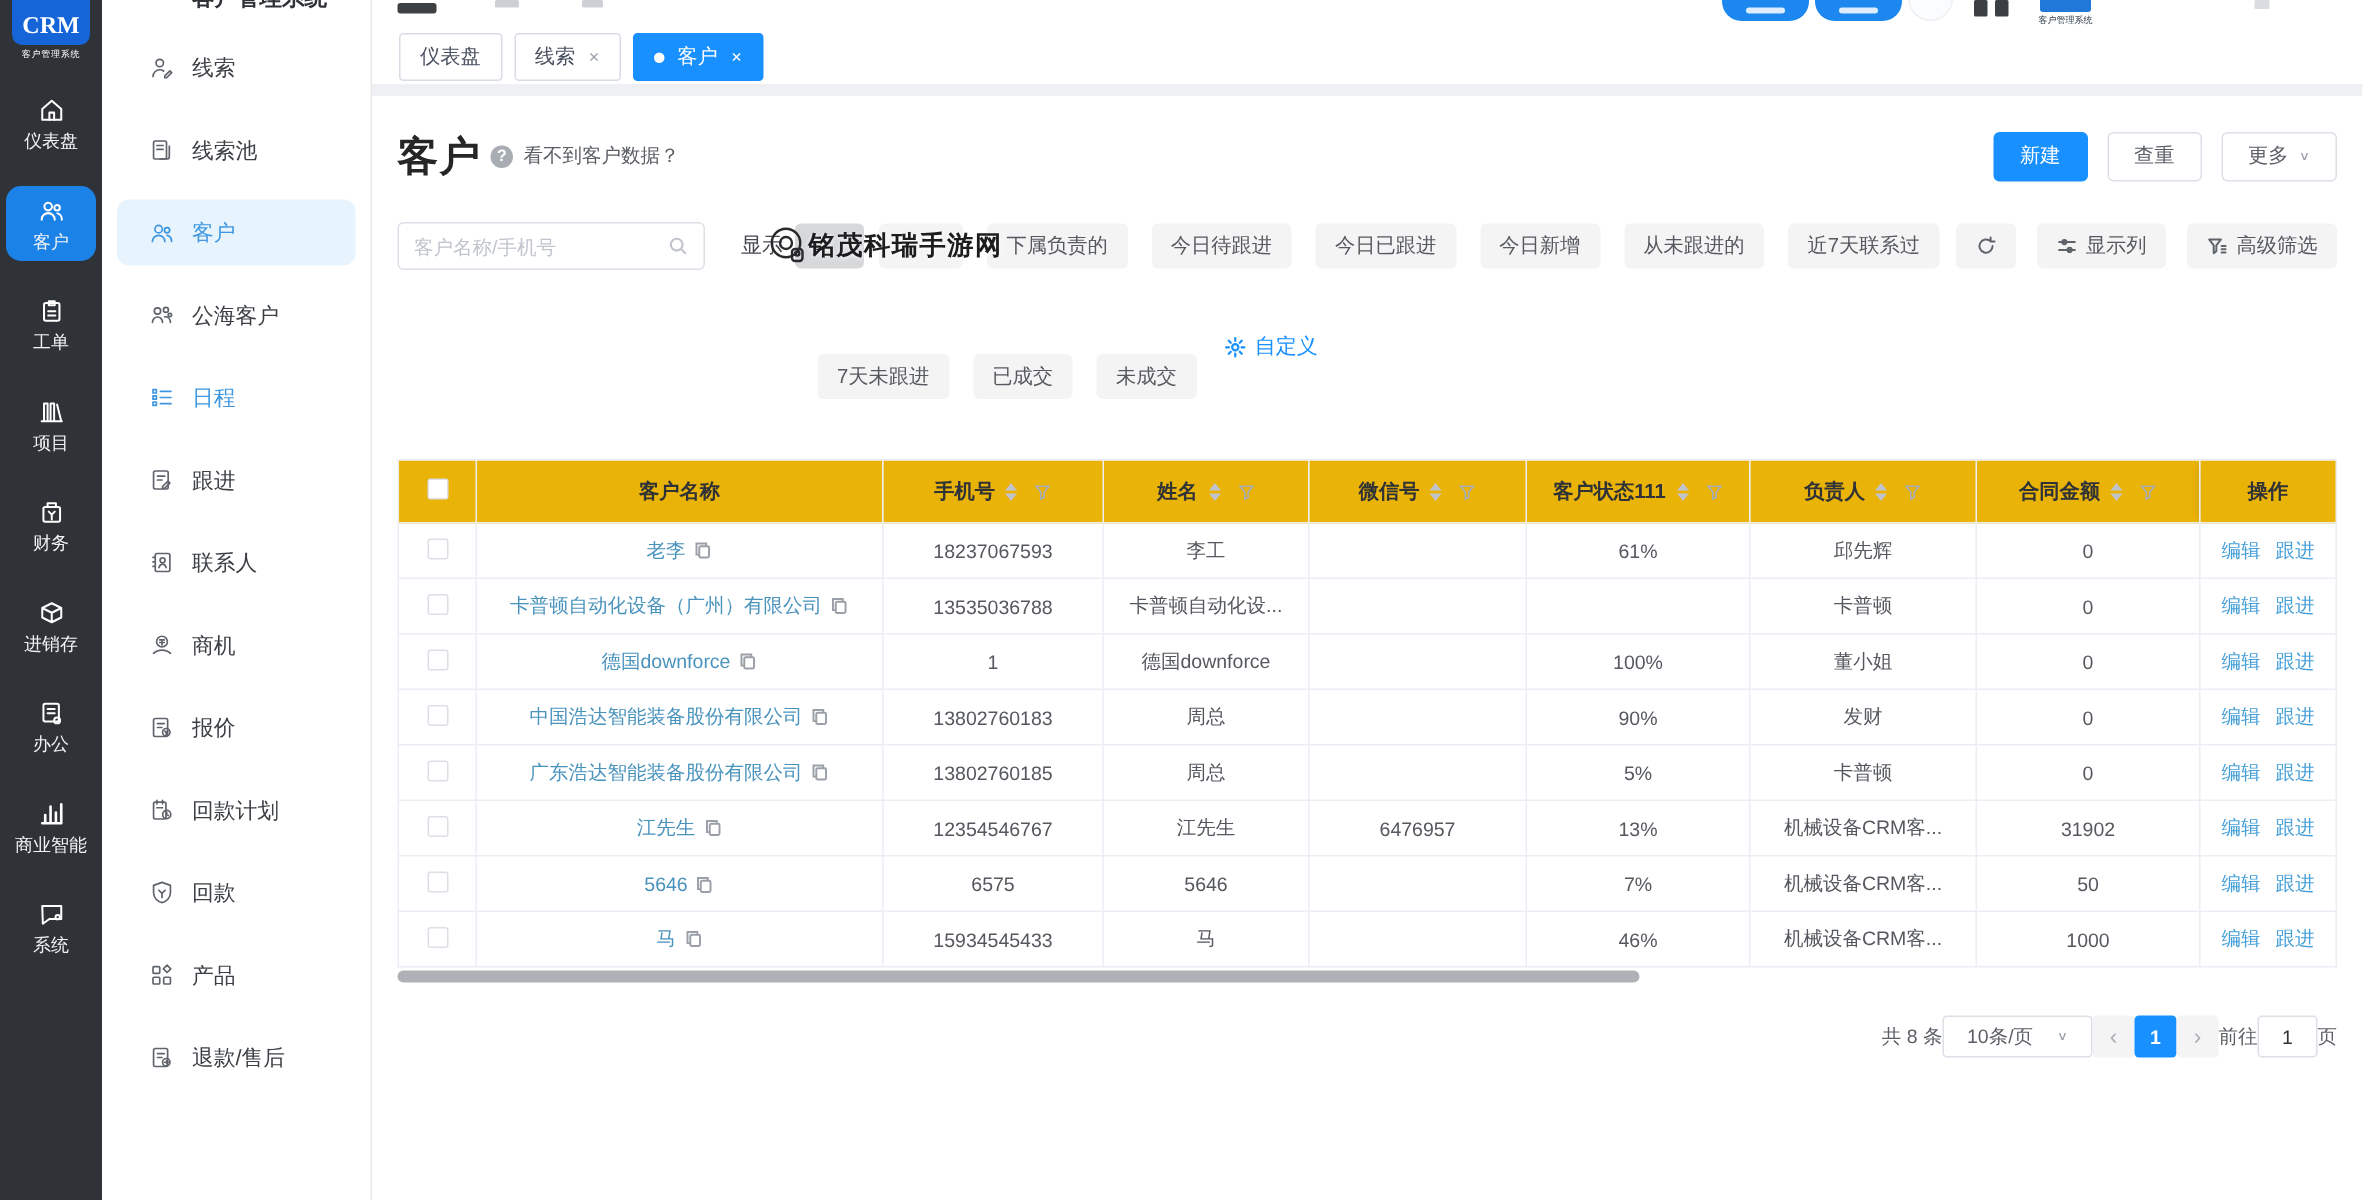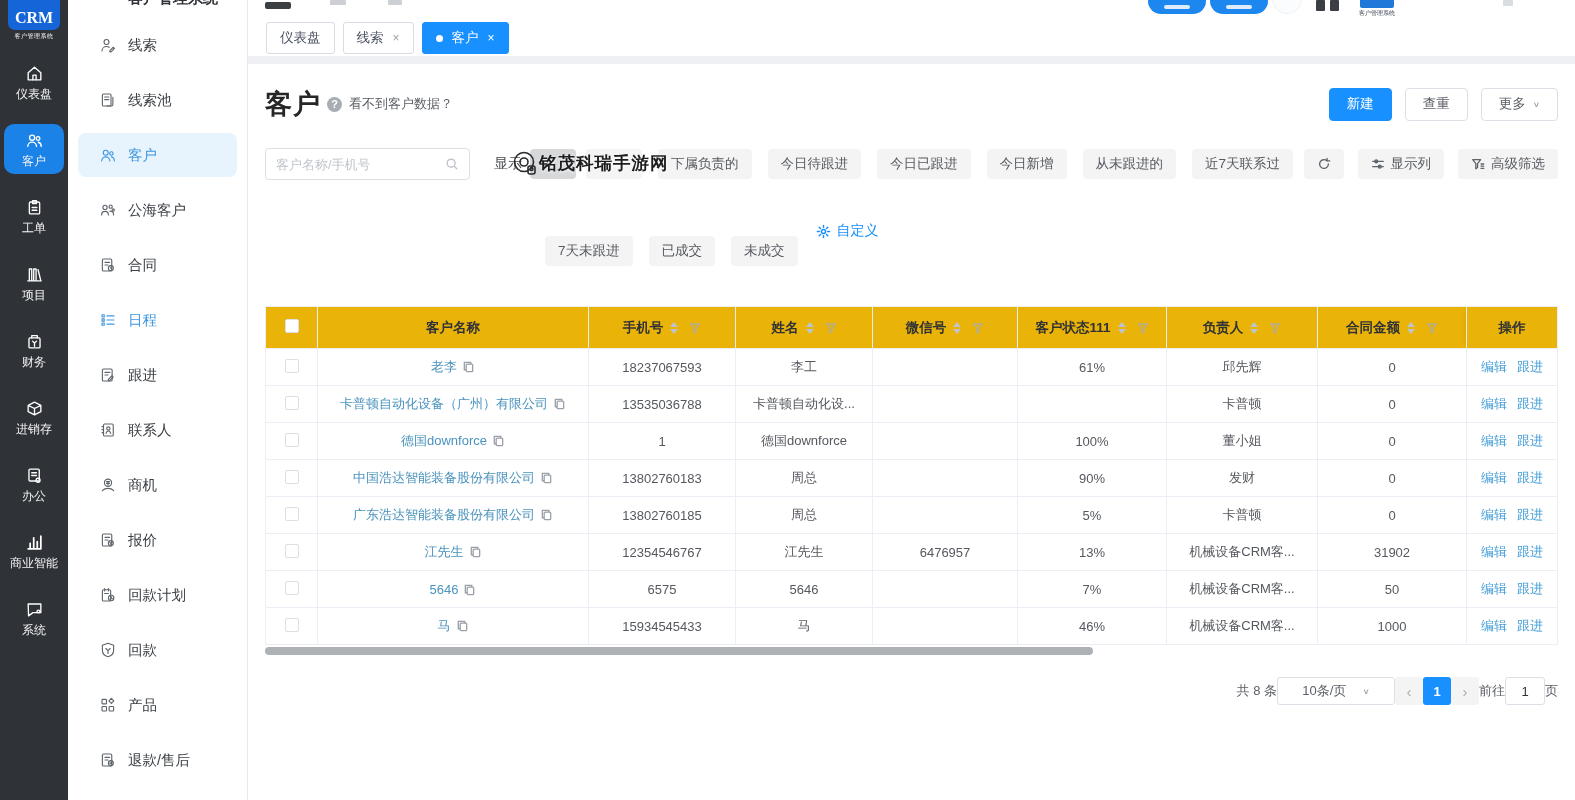--- a/index.html
+++ b/index.html
@@ -109,21 +109,21 @@
   .copy-icn { width:13px; height:13px; stroke:#9ba0a8; fill:none; stroke-width:1.4; margin-left:5px; vertical-align:-2px; cursor:pointer; }
   .op-col { box-shadow:-5px 0 6px -4px rgba(0,0,0,.12); }
   .act-link { color:#459fd8; cursor:pointer; margin:0 5px; }
 
   .hscroll { height:8px; margin-top:2px; position:relative; width:1292px; }
   .hthumb { position:absolute; left:0; top:0; height:8px; width:828px; background:#aeb1b6; border-radius:4px; cursor:grab; }
 
   
   .pager { display:flex; align-items:center; justify-content:flex-end; margin-top:22px;
     font-size:13px; color:#5c6066; }
-  .psize { width:118px; height:28px; border:1px solid #dcdfe6; border-radius:3px; display:flex;
+  .psize { width:100px; height:28px; border:1px solid #dcdfe6; border-radius:3px; display:flex;
     align-items:center; justify-content:center; gap:16px; cursor:pointer; background:#fff; }
   .pbtn { width:28px; height:28px; background:#f4f4f5; border-radius:3px; display:flex; align-items:center;
     justify-content:center; color:#a8abb2; font-size:15px; cursor:pointer; }
   .pcur { background:#1890ff; color:#fff; font-weight:700; font-size:13px; }
   .goto-input { width:40px; height:28px; border:1px solid #dcdfe6; border-radius:3px; text-align:center;
     font-size:13px; color:#333; outline:none; }
 </style>
 </head>
 <body>
 
@@ -230,29 +230,20 @@
       </div>
       <div class="s-item">
         <svg class="s-icn" viewBox="0 0 24 24">
           <circle cx="8" cy="8.5" r="2.8"></circle>
           <path d="M3.5 18.5c0-2.6 2-4.7 4.5-4.7s4.5 2.1 4.5 4.7"></path>
           <circle cx="15.5" cy="7.5" r="2.2"></circle>
           <path d="M14.5 13.5c2.8 0 5 2 5 5"></path>
           <circle cx="19" cy="12" r="1.5"></circle>
         </svg>
         <span>公海客户</span>
-      </div>
-      <div class="s-item">
-        <svg class="s-icn" viewBox="0 0 24 24">
-          <rect x="4.5" y="4" width="12.5" height="16" rx="1.5"></rect>
-          <path d="M8 8.5h6M8 12h4"></path>
-          <circle cx="15.8" cy="16.2" r="3.3"></circle>
-          <path d="M15.8 14.8v1.6l1.2.7"></path>
-        </svg>
-        <span>合同</span>
       </div>
       <div class="s-item highlight">
         <svg class="s-icn" viewBox="0 0 24 24">
           <rect x="4" y="5" width="3" height="3"></rect>
           <rect x="4" y="10.5" width="3" height="3"></rect>
           <rect x="4" y="16" width="3" height="3"></rect>
           <path d="M10.5 6.5H20M10.5 12H20M10.5 17.5H20"></path>
         </svg>
         <span>日程</span>
       </div>

